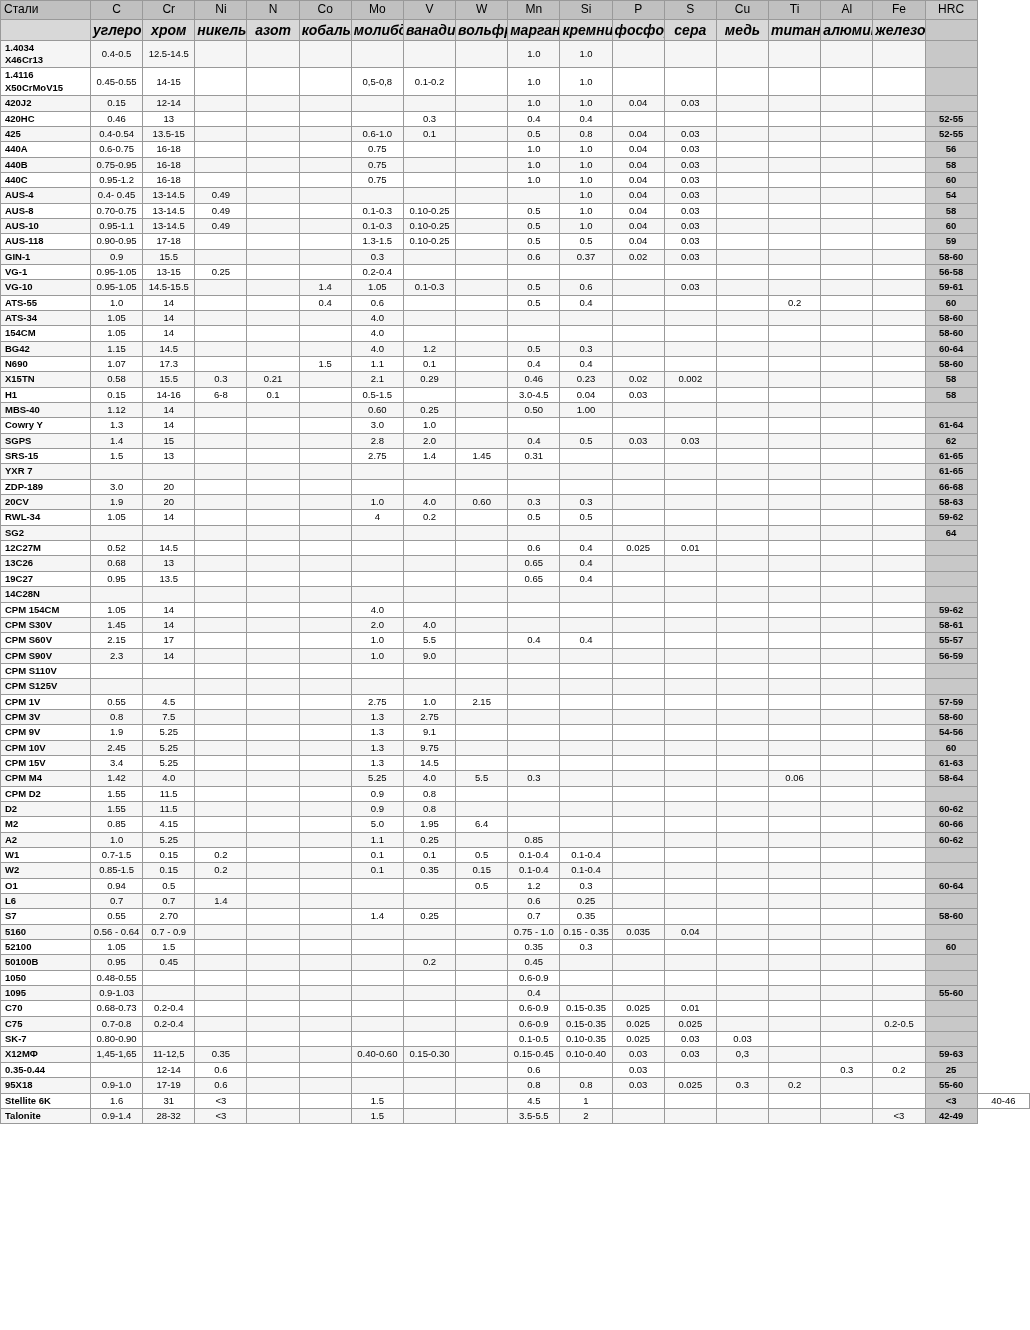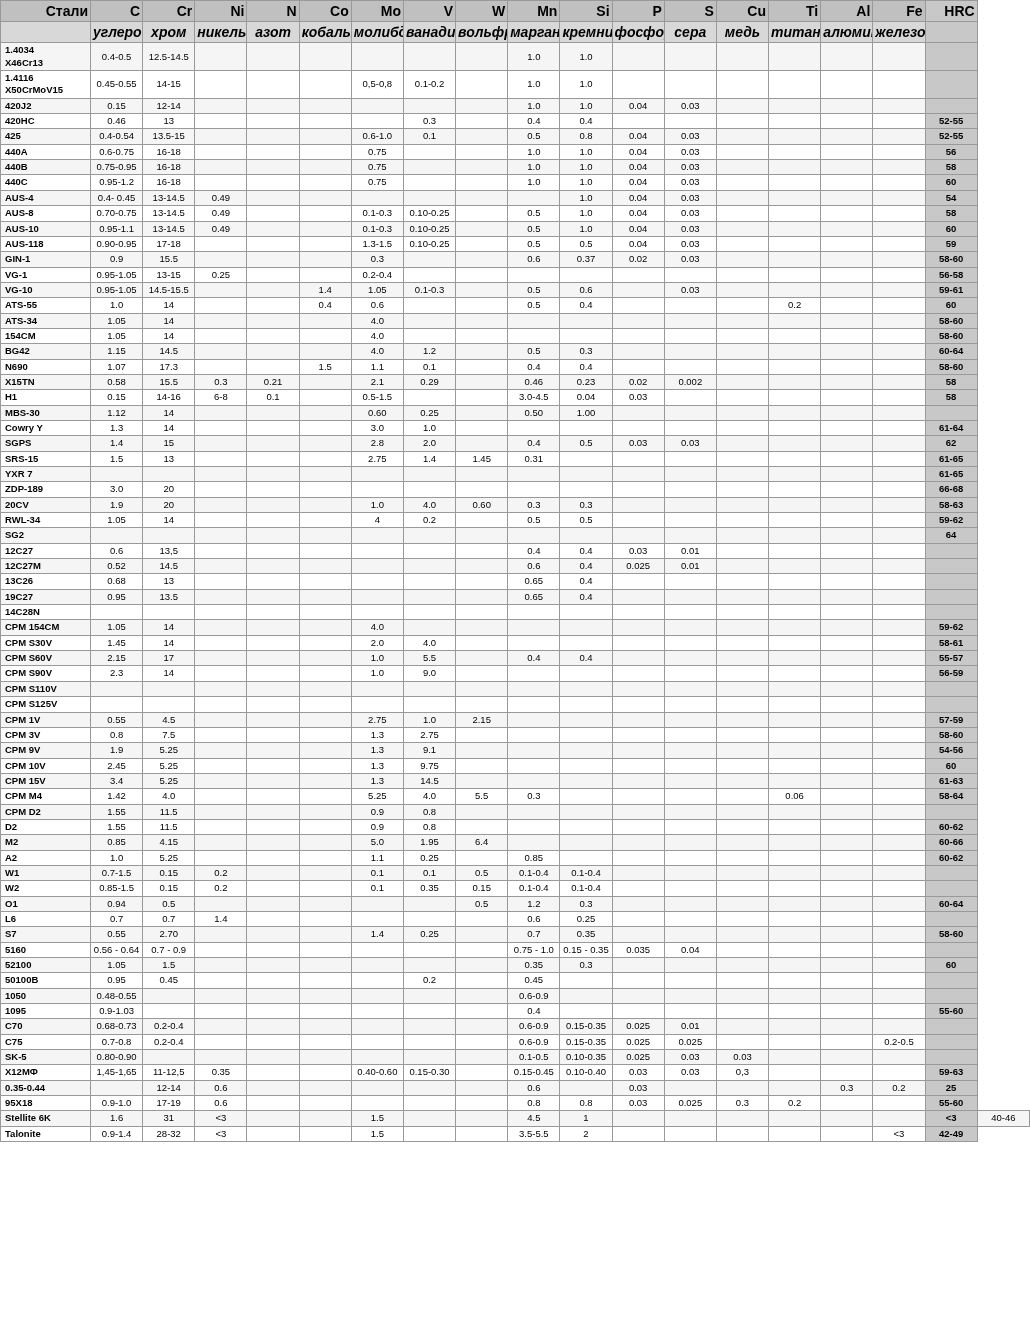--- a/index.html
+++ b/index.html
@@ -27,23 +27,22 @@
       background: #d0d0d0;
       font-weight: bold;
     }
     .col-stali {
       width: 90px;
       text-align: left;
       padding-left: 3px;
     }
     .header-main th {
       background: #c0c0c0;
-      font-size: 14px;
-      font-weight: bold;
-      text-align: right;
+      font-size: 12px;
+      font-weight: normal;
     }
     .header-sub th {
       background: #d8d8d8;
       font-size: 14px;
       font-style: italic;
     }
     tr:nth-child(odd) td { background: #f5f5f5; }
     tr:nth-child(even) td { background: #fff; }
     td.stali-col { text-align: left; padding-left: 4px; font-weight: bold; }
     .hrc-col { background: #c8c8c8 !important; font-weight: bold; }
@@ -529,21 +528,21 @@
         <td>0.04</td>
         <td>0.03</td>
         <td></td>
         <td></td>
         <td></td>
         <td></td>
         <td></td>
         <td class="hrc-col">58</td>
       </tr>
       <tr>
-        <td class="stali-col col-stali">MBS-30</td>
+        <td class="stali-col col-stali">MBS-40</td>
         <td>1.12</td>
         <td>14</td>
         <td></td>
         <td></td>
         <td></td>
         <td>0.60</td>
         <td>0.25</td>
         <td></td>
         <td>0.50</td>
         <td>1.00</td>
@@ -707,40 +706,20 @@
         <td></td>
         <td></td>
         <td></td>
         <td></td>
         <td></td>
         <td></td>
         <td></td>
         <td></td>
         <td></td>
         <td class="hrc-col">64</td>
-      </tr>
-      <tr>
-        <td class="stali-col col-stali">12C27</td>
-        <td>0.6</td>
-        <td>13,5</td>
-        <td></td>
-        <td></td>
-        <td></td>
-        <td></td>
-        <td></td>
-        <td></td>
-        <td>0.4</td>
-        <td>0.4</td>
-        <td>0.03</td>
-        <td>0.01</td>
-        <td></td>
-        <td></td>
-        <td></td>
-        <td></td>
-        <td class="hrc-col"></td>
       </tr>
       <tr>
         <td class="stali-col col-stali">12C27M</td>
         <td>0.52</td>
         <td>14.5</td>
         <td></td>
         <td></td>
         <td></td>
         <td></td>
         <td></td>
@@ -1369,21 +1348,21 @@
         <td>0.15-0.35</td>
         <td>0.025</td>
         <td>0.025</td>
         <td></td>
         <td></td>
         <td></td>
         <td>0.2-0.5</td>
         <td class="hrc-col"></td>
       </tr>
       <tr>
-        <td class="stali-col col-stali">SK-5</td>
+        <td class="stali-col col-stali">SK-7</td>
         <td>0.80-0.90</td>
         <td></td>
         <td></td>
         <td></td>
         <td></td>
         <td></td>
         <td></td>
         <td></td>
         <td>0.1-0.5</td>
         <td>0.10-0.35</td>

